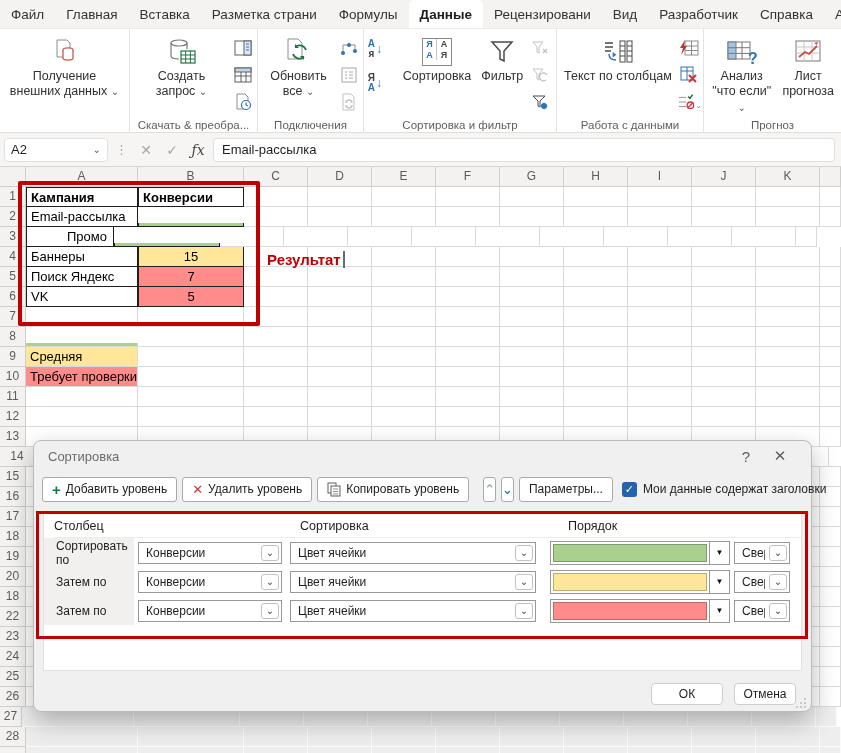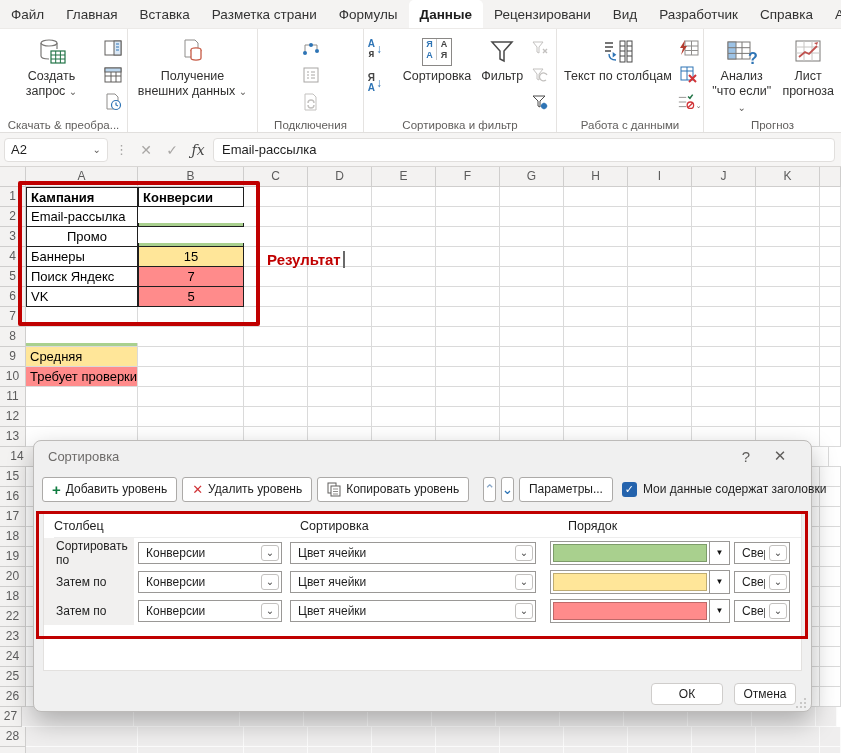--- a/index.html
+++ b/index.html
@@ -144,20 +144,33 @@
     <span class="tabsep"></span>
     <div class="tab">Справка</div>
     <span class="tabsep"></span>
     <div class="tab">Acrobat</div>
     <span class="tabsep"></span>
     <span class="tabsep"></span>
   </div>
 
 <div class="ribbon">
 
+  <div class="rgroup" style="width:130px">
+    <button class="bigbtn">
+      <span class="ricon">
+        <svg width="26" height="28" viewBox="0 0 26 28">
+          <path d="M5 2h10l3 3v14H5z" fill="#fff" stroke="#8f8d8b"></path>
+          <ellipse cx="16" cy="12" rx="5" ry="2.1" fill="#fff" stroke="#c75b46" stroke-width="1.3"></ellipse>
+          <path d="M11 12v8c0 1.2 2.2 2.1 5 2.1s5-.9 5-2.1v-8" fill="#fff" stroke="#c75b46" stroke-width="1.3"></path>
+        </svg>
+      </span>
+      <span><span>Получение внешних данных</span> <span class="chev">⌄</span></span>
+    </button>
+  </div>
+
   <div class="rgroup" style="width:128px">
     <button class="bigbtn">
       <span class="ricon">
         <svg width="30" height="30" viewBox="0 0 30 30">
           <ellipse cx="12" cy="6" rx="8" ry="3" fill="#fff" stroke="#7a7876" stroke-width="1.2"></ellipse>
           <path d="M4 6v13c0 1.7 3.6 3 8 3" fill="none" stroke="#7a7876" stroke-width="1.2"></path>
           <path d="M20 6v6" fill="none" stroke="#7a7876" stroke-width="1.2"></path>
           <rect x="14" y="14" width="14" height="12" fill="#fff" stroke="#217346" stroke-width="1.2"></rect>
           <path d="M14 18h14M14 22h14M18.7 14v12M23.4 14v12" stroke="#217346" stroke-width="1"></path>
         </svg>
@@ -183,34 +196,33 @@
         <svg width="18" height="18" viewBox="0 0 18 18">
             <path d="M3 1h8l3 3v12H3z" fill="#fff" stroke="#8f8d8b"></path>
             <circle cx="12" cy="12" r="4.5" fill="#fff" stroke="#2e74b5" stroke-width="1.2"></circle>
             <path d="M12 9.5V12l2 1" stroke="#2e74b5" fill="none" stroke-width="1.2"></path>
           </svg>
       </button>
     </div>
     <div class="rgrouplabel">Скачать &amp; преобра...</div>
   </div>
 
-  <div class="rgroup" style="width:130px">
+  <div class="rgroup" style="width:106px">
     <button class="bigbtn">
       <span class="ricon">
-        <svg width="26" height="28" viewBox="0 0 26 28">
-          <path d="M5 2h10l3 3v14H5z" fill="#fff" stroke="#8f8d8b"></path>
-          <ellipse cx="16" cy="12" rx="5" ry="2.1" fill="#fff" stroke="#c75b46" stroke-width="1.3"></ellipse>
-          <path d="M11 12v8c0 1.2 2.2 2.1 5 2.1s5-.9 5-2.1v-8" fill="#fff" stroke="#c75b46" stroke-width="1.3"></path>
+        <svg width="30" height="30" viewBox="0 0 30 30">
+          <path d="M4 2h10l4 4v16H4z" fill="#fff" stroke="#8f8d8b"></path>
+          <path d="M22 13a7 7 0 0 0-11-3" fill="none" stroke="#217346" stroke-width="1.8"></path>
+          <path d="M11 7v4h4z" fill="#217346"></path>
+          <path d="M9 17a7 7 0 0 0 11 3" fill="none" stroke="#217346" stroke-width="1.8"></path>
+          <path d="M20 23v-4h-4z" fill="#217346"></path>
         </svg>
       </span>
-      <span><span>Получение внешних данных</span> <span class="chev">⌄</span></span>
+      <span><span>Обновить все</span> <span class="chev">⌄</span></span>
     </button>
-  </div>
-
-  <div class="rgroup" style="width:106px">
     <div class="smcol">
       <button class="smbtn">
         <svg width="18" height="16" viewBox="0 0 18 16">
             <path d="M3 13V5h6M9 5h6v4" fill="none" stroke="#8f8d8b"></path>
             <circle cx="3" cy="13" r="2" fill="#2e74b5"></circle>
             <circle cx="9" cy="5" r="2" fill="#2e74b5"></circle>
             <circle cx="15" cy="11" r="2" fill="#2e74b5"></circle>
           </svg>
       </button>
       <button class="smbtn">
@@ -417,21 +429,21 @@
         <div class="g-cell " style="width: 64px;"></div>
         <div class="g-cell " style="width: 64px;"></div>
         <div class="g-cell " style="width: 64px;"></div>
         <div class="g-cell " style="width: 64px;"></div>
         <div class="g-cell " style="width: 64px;"></div>
         <div class="g-cell " style="width: 64px;"></div>
         <div class="g-cell " style="width: 21px;"></div>
       </div>
       <div class="g-row">
         <div class="g-cell g-hdr rownum" style="width: 26px;">3</div>
-        <div class="g-cell tbl" style="width: 112px; padding-left: 40px;">Промо</div>
+        <div class="g-cell tbl" style="width: 88px; padding-left: 40px;">Промо</div>
         <div class="g-cell tbl num c-green" style="width: 106px;">25</div>
         <div class="g-cell " style="width: 64px;"></div>
         <div class="g-cell " style="width: 64px;"></div>
         <div class="g-cell " style="width: 64px;"></div>
         <div class="g-cell " style="width: 64px;"></div>
         <div class="g-cell " style="width: 64px;"></div>
         <div class="g-cell " style="width: 64px;"></div>
         <div class="g-cell " style="width: 64px;"></div>
         <div class="g-cell " style="width: 64px;"></div>
         <div class="g-cell " style="width: 64px;"></div>

